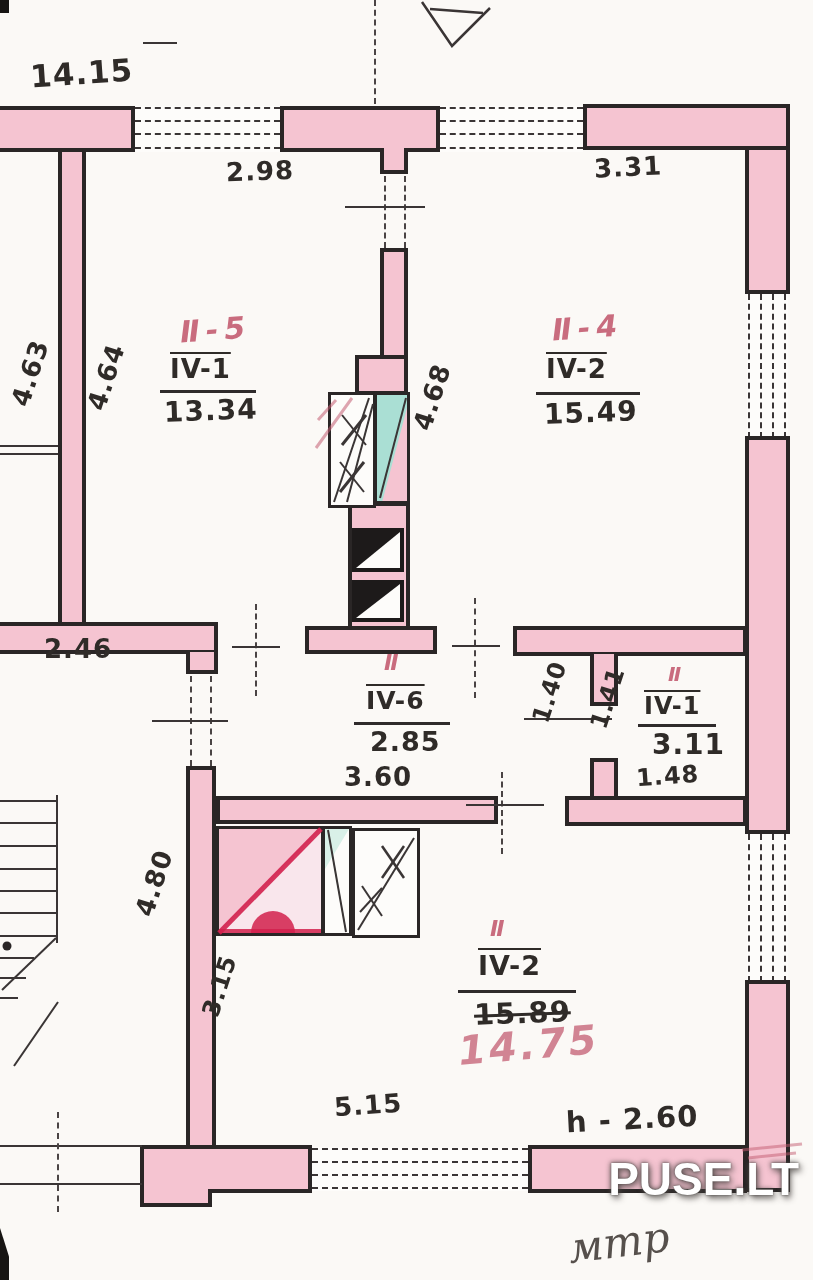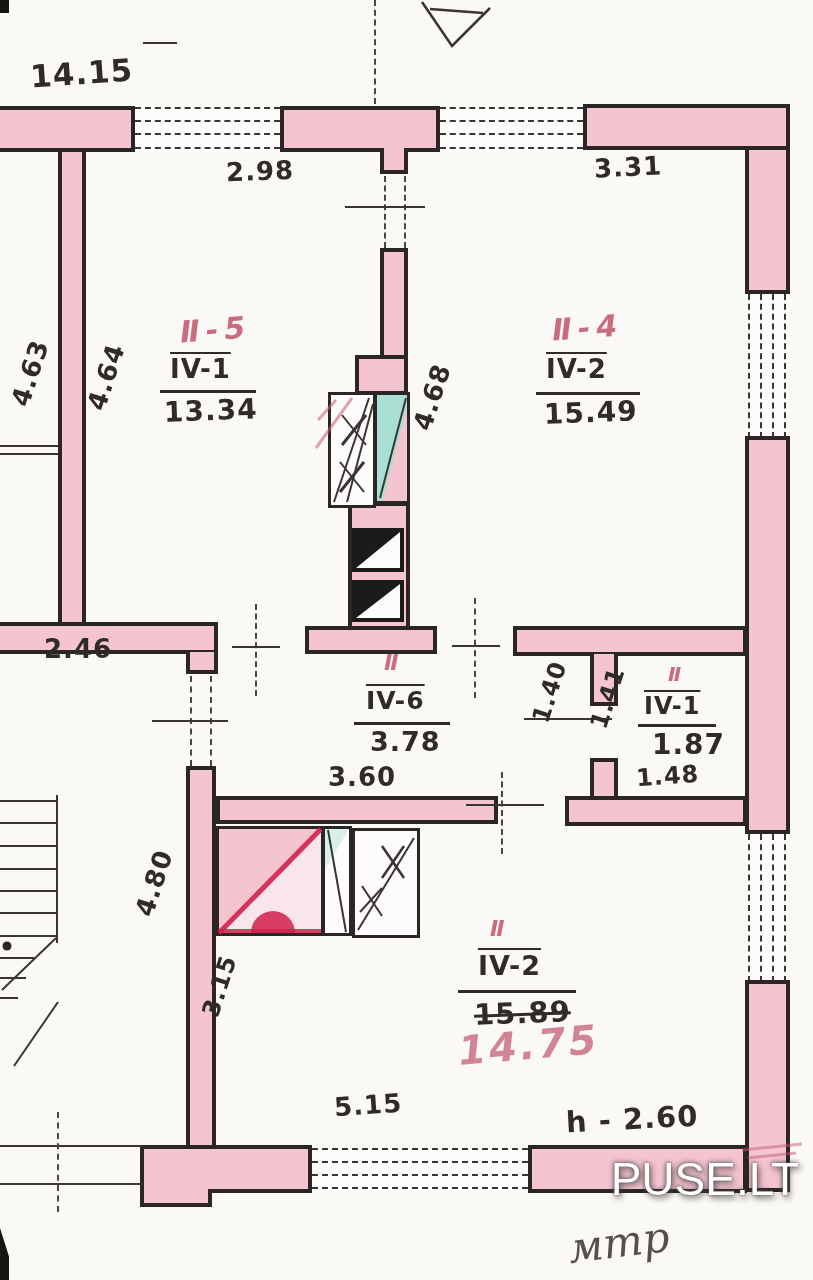--- a/index.html
+++ b/index.html
@@ -11,21 +11,21 @@
   .wlv{position:absolute;top:0;bottom:0;width:0;border-left:2.5px dashed #3a3535;}
   .vdash{position:absolute;width:0;border-left:2.5px dashed #4a4444;}
   .hline{position:absolute;background:#3a3535;height:2px;}
   .vline{position:absolute;background:#3a3535;width:2px;}
   .fracline{position:absolute;background:#2f2b2b;height:2.5px;}
   .dim{position:absolute;color:#2f2b28;font-weight:700;font-size:26px;letter-spacing:1px;white-space:nowrap;}
   .rot{transform:rotate(-72deg);}
   .red{position:absolute;color:#c45d72;font-style:italic;font-weight:700;white-space:nowrap;opacity:.9;}
   .unit{text-decoration:overline;}
   .strike{text-decoration:line-through;text-decoration-thickness:3px;}
-  .wm{position:absolute;color:#fff;font-family:"Liberation Sans",sans-serif;font-weight:normal;
+  .wm{position:absolute;color:#fff;font-family:"Liberation Sans",sans-serif;font-weight:bold;
       text-shadow:2px 3px 6px rgba(70,66,64,.85),-1px -1px 5px rgba(70,66,64,.6),0 0 2px rgba(90,86,84,.9);
       white-space:nowrap;z-index:8;text-align:center;}
   .hand{position:absolute;font-family:"DejaVu Serif",serif;font-style:italic;color:#56504c;z-index:7;}
   svg.overlay{position:absolute;left:0;top:0;z-index:4;pointer-events:none;}
   .lbl{z-index:5;}
   .artifact{position:absolute;background:#171513;z-index:9;}
 </style>
 </head>
 <body>
 
@@ -187,21 +187,21 @@
     </g>
   </svg>
 
   <div class="dim lbl" style="left:30px;top:55px;font-size:31px;transform:rotate(-4deg)">14.15</div>
   <div class="dim lbl" style="left:226px;top:156px;transform:rotate(-2deg)">2.98</div>
   <div class="dim lbl" style="left:594px;top:152px;transform:rotate(-3deg)">3.31</div>
   <div class="dim lbl rot" style="left:-4px;top:358px">4.63</div>
   <div class="dim lbl rot" style="left:72px;top:362px">4.64</div>
   <div class="dim lbl rot" style="left:398px;top:382px">4.68</div>
   <div class="dim lbl" style="left:44px;top:634px">2.46</div>
-  <div class="dim lbl" style="left:328px;top:762px">3.60</div>
+  <div class="dim lbl" style="left:344px;top:762px">3.60</div>
   <div class="dim lbl rot" style="left:518px;top:678px;font-size:24px">1.40</div>
   <div class="dim lbl rot" style="left:576px;top:684px;font-size:24px">1.41</div>
   <div class="dim lbl" style="left:636px;top:762px;font-size:24px;transform:rotate(-4deg)">1.48</div>
   <div class="dim lbl rot" style="left:120px;top:868px">4.80</div>
   <div class="dim lbl rot" style="left:188px;top:972px;font-size:24px">3.15</div>
   <div class="dim lbl" style="left:334px;top:1090px;transform:rotate(-4deg)">5.15</div>
   <div class="dim lbl" style="left:566px;top:1102px;font-size:29px;transform:rotate(-3deg)">h - 2.60</div>
 
   <div class="red lbl" style="left:180px;top:312px;font-size:30px;letter-spacing:6px;transform:rotate(-4deg)">Ⅱ-5</div>
   <div class="dim lbl unit" style="left:170px;top:354px;font-size:26px">IV-1</div>
@@ -209,26 +209,26 @@
   <div class="dim lbl" style="left:164px;top:394px;font-size:28px;transform:rotate(-2deg)">13.34</div>
 
   <div class="red lbl" style="left:552px;top:310px;font-size:30px;letter-spacing:6px;transform:rotate(-4deg)">Ⅱ-4</div>
   <div class="dim lbl unit" style="left:546px;top:354px;font-size:26px">IV-2</div>
   <div class="fracline lbl" style="left:536px;top:392px;width:104px"></div>
   <div class="dim lbl" style="left:544px;top:396px;font-size:28px;transform:rotate(-2deg)">15.49</div>
 
   <div class="red lbl" style="left:384px;top:650px;font-size:22px">Ⅱ</div>
   <div class="dim lbl unit" style="left:366px;top:686px;font-size:25px">IV-6</div>
   <div class="fracline lbl" style="left:354px;top:722px;width:96px"></div>
-  <div class="dim lbl" style="left:370px;top:726px;font-size:27px">3.78</div>
+  <div class="dim lbl" style="left:370px;top:726px;font-size:27px">2.85</div>
 
   <div class="red lbl" style="left:668px;top:662px;font-size:20px">Ⅱ</div>
   <div class="dim lbl unit" style="left:644px;top:692px;font-size:24px">IV-1</div>
   <div class="fracline lbl" style="left:638px;top:724px;width:78px"></div>
-  <div class="dim lbl" style="left:652px;top:728px;font-size:28px">1.87</div>
+  <div class="dim lbl" style="left:652px;top:728px;font-size:28px">3.11</div>
 
   <div class="red lbl" style="left:490px;top:916px;font-size:22px">Ⅱ</div>
   <div class="dim lbl unit" style="left:478px;top:950px;font-size:27px">IV-2</div>
   <div class="fracline lbl" style="left:458px;top:990px;width:118px"></div>
   <div class="dim lbl strike" style="left:474px;top:996px;font-size:29px;transform:rotate(-2deg)">15.89</div>
   <div class="red lbl" style="left:458px;top:1022px;font-size:40px;letter-spacing:3px;transform:rotate(-5deg);opacity:.75">14.75</div>
 
   <div class="hand" style="left:568px;top:1218px;font-size:42px;transform:rotate(-7deg)">мтр</div>
   <div class="wm" style="right:14px;top:1152px;font-size:46px">PUSE.LT</div>
 

